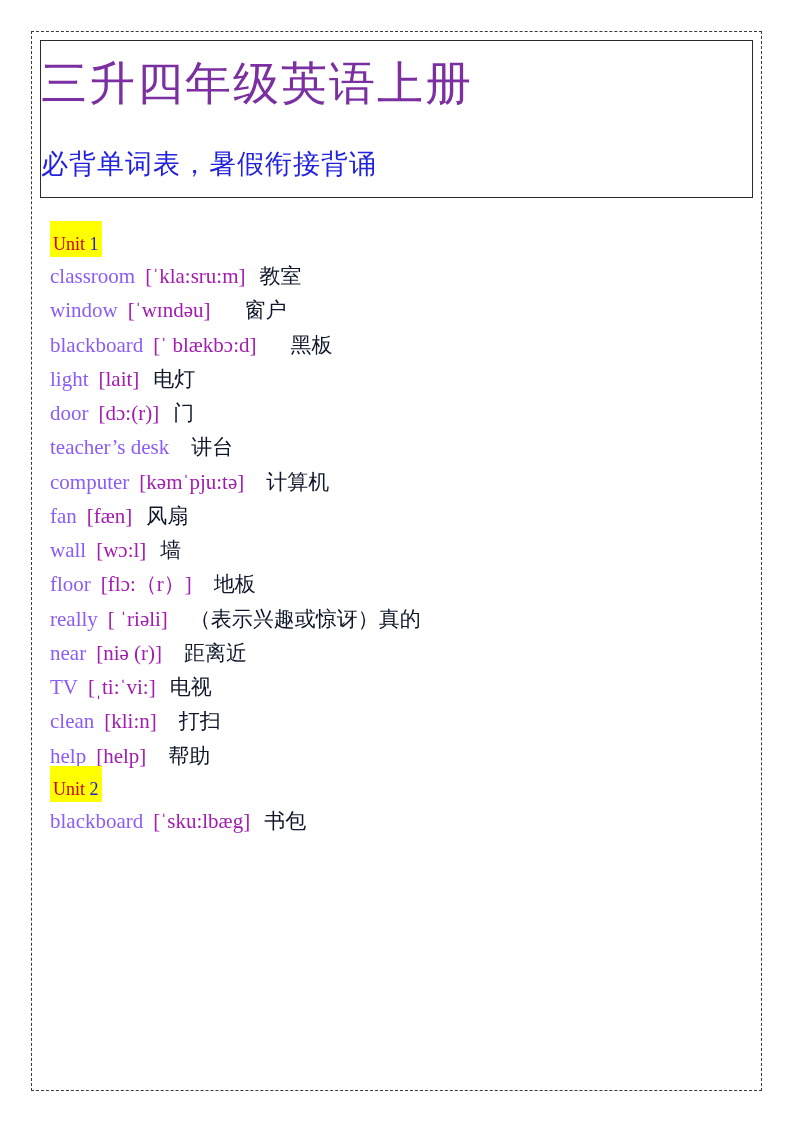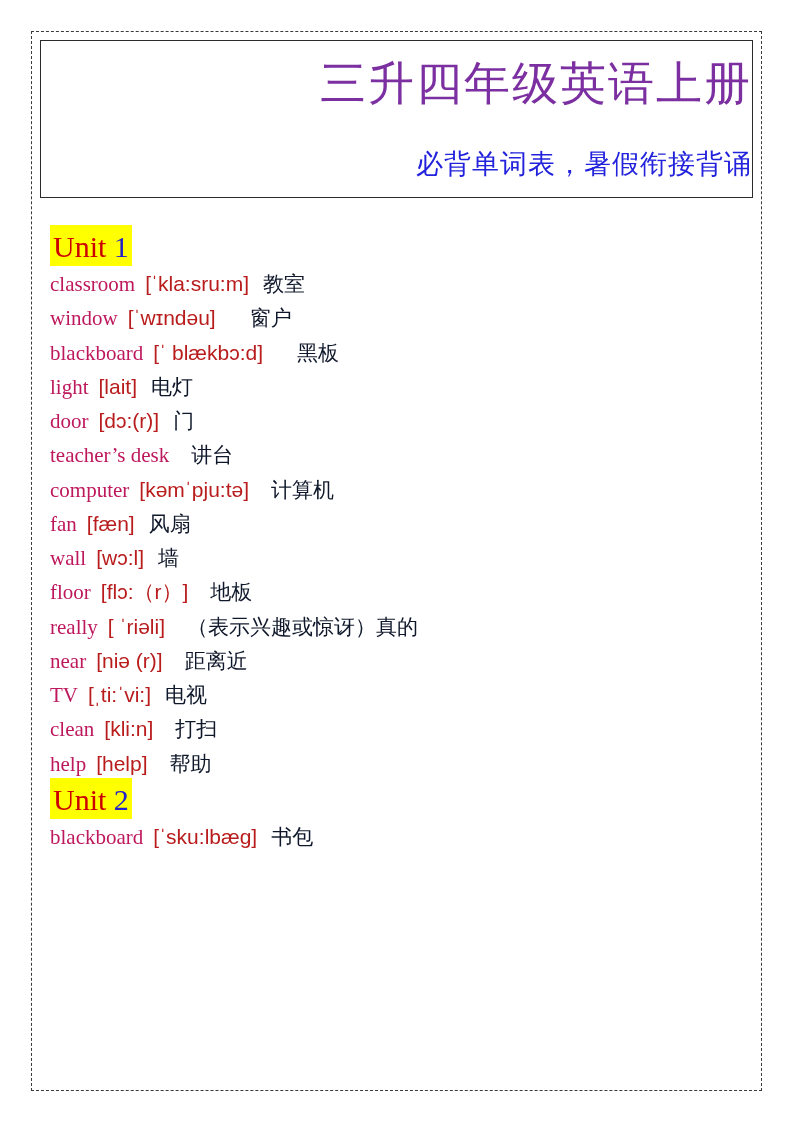--- a/index.html
+++ b/index.html
@@ -26,21 +26,21 @@
   .title-box {
     position: absolute;
     left: 8px;
     top: 8px;
     width: 713px;
     height: 158px;
     border: 1px solid #2b2b2b;
     box-sizing: border-box;
     display: flex;
     flex-direction: column;
-    align-items: flex-end;
+    align-items: flex-start;
     justify-content: center;
   }
   .main-title {
     font-family: "Liberation Serif", serif;
     font-size: 46px;
     color: #7b2fa0;
     letter-spacing: 2px;
     line-height: 1.2;
     margin-bottom: 10px;
     white-space: nowrap;
@@ -61,40 +61,40 @@
   }
   .unit-row {
     margin: 0 0 9px 0;
     padding: 0;
     font-size: 22px;
     line-height: 1.0;
   }
   .unit-label {
     background: #ffff00;
     color: #cc0000;
-    font-size: 30px;
-    padding: 5px 3px 3px 3px;
+    font-size: 18px;
+    padding: 13px 3px 3px 3px;
     font-family: "Liberation Serif", serif;
   }
   .unit-label .unit-num {
     color: #2222cc;
   }
   .word-row {
     margin: 0 0 8px 0;
     font-size: 21px;
     line-height: 1.25;
     white-space: nowrap;
   }
   .w-en {
-    color: #be185d;
+    color: #8b5cf6;
     font-family: "Liberation Serif", serif;
   }
   .w-ph {
-    color: #b91c1c;
-    font-family: Liberation Sans, sans-serif;
+    color: #a21caf;
+    font-family: Liberation Serif, serif;
     margin-left: 10px;
   }
   .w-cn {
     color: #0f172a;
     font-family: "Liberation Serif", serif;
     margin-left: 14px;
   }
   .w-gap-lg { margin-left: 34px; text-align: right; }
   .w-gap-md { margin-left: 22px; }
 </style>

